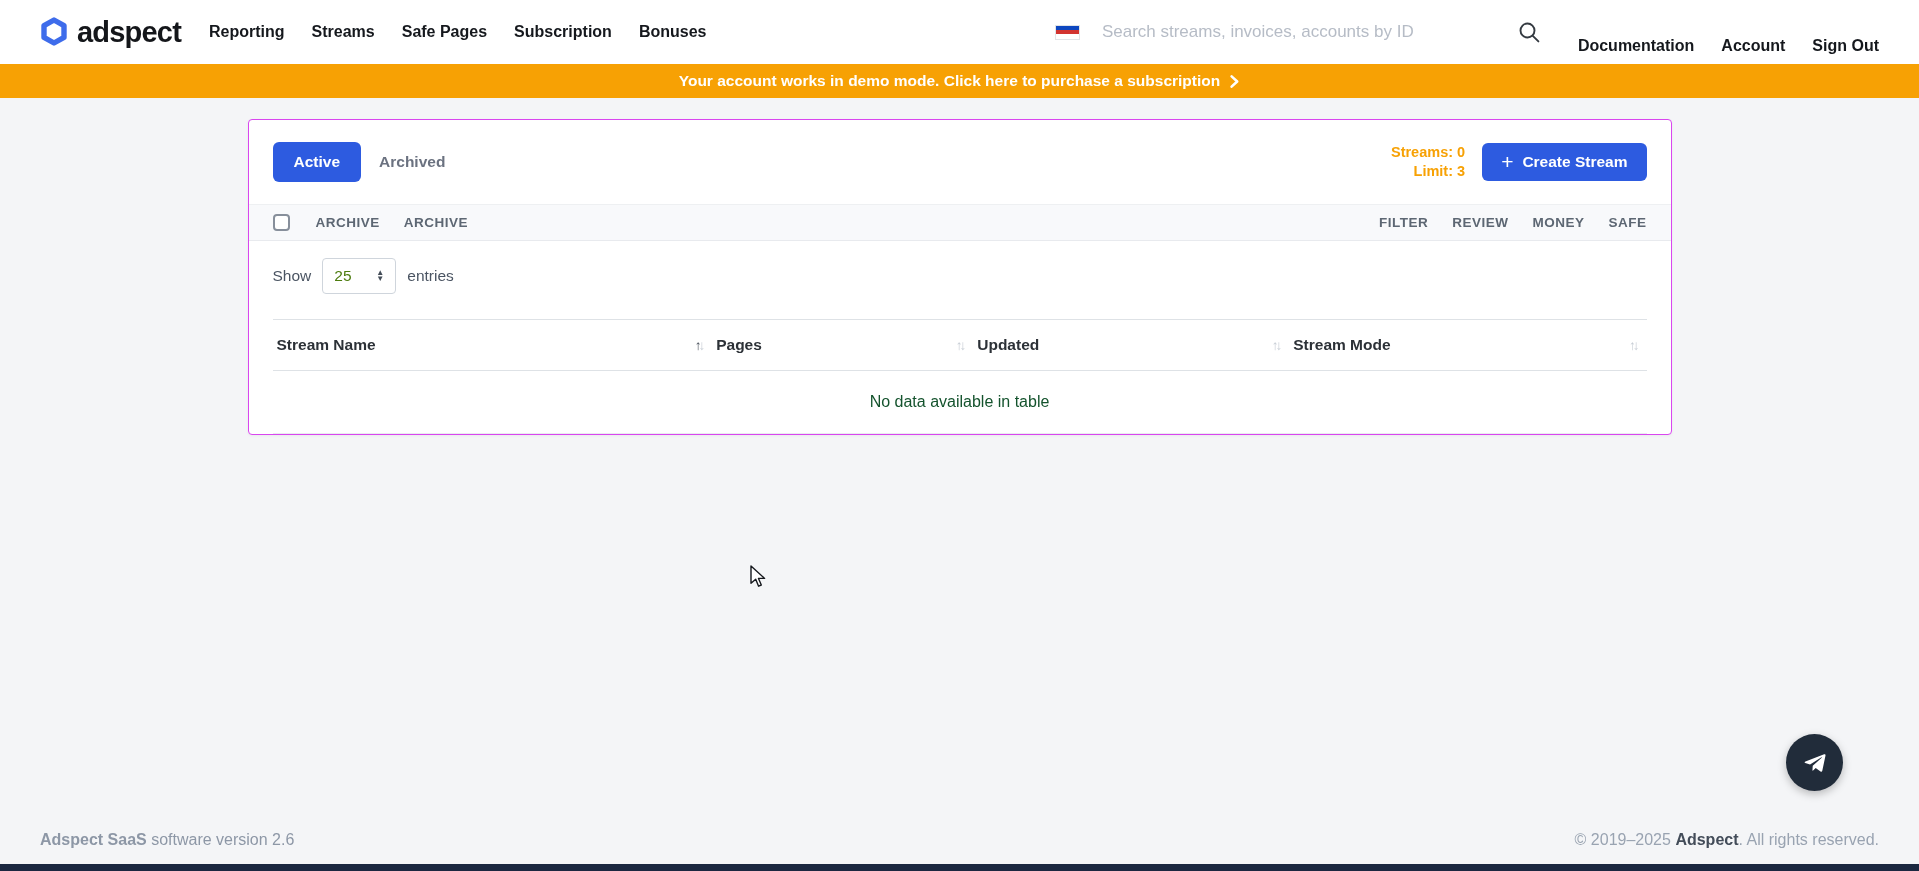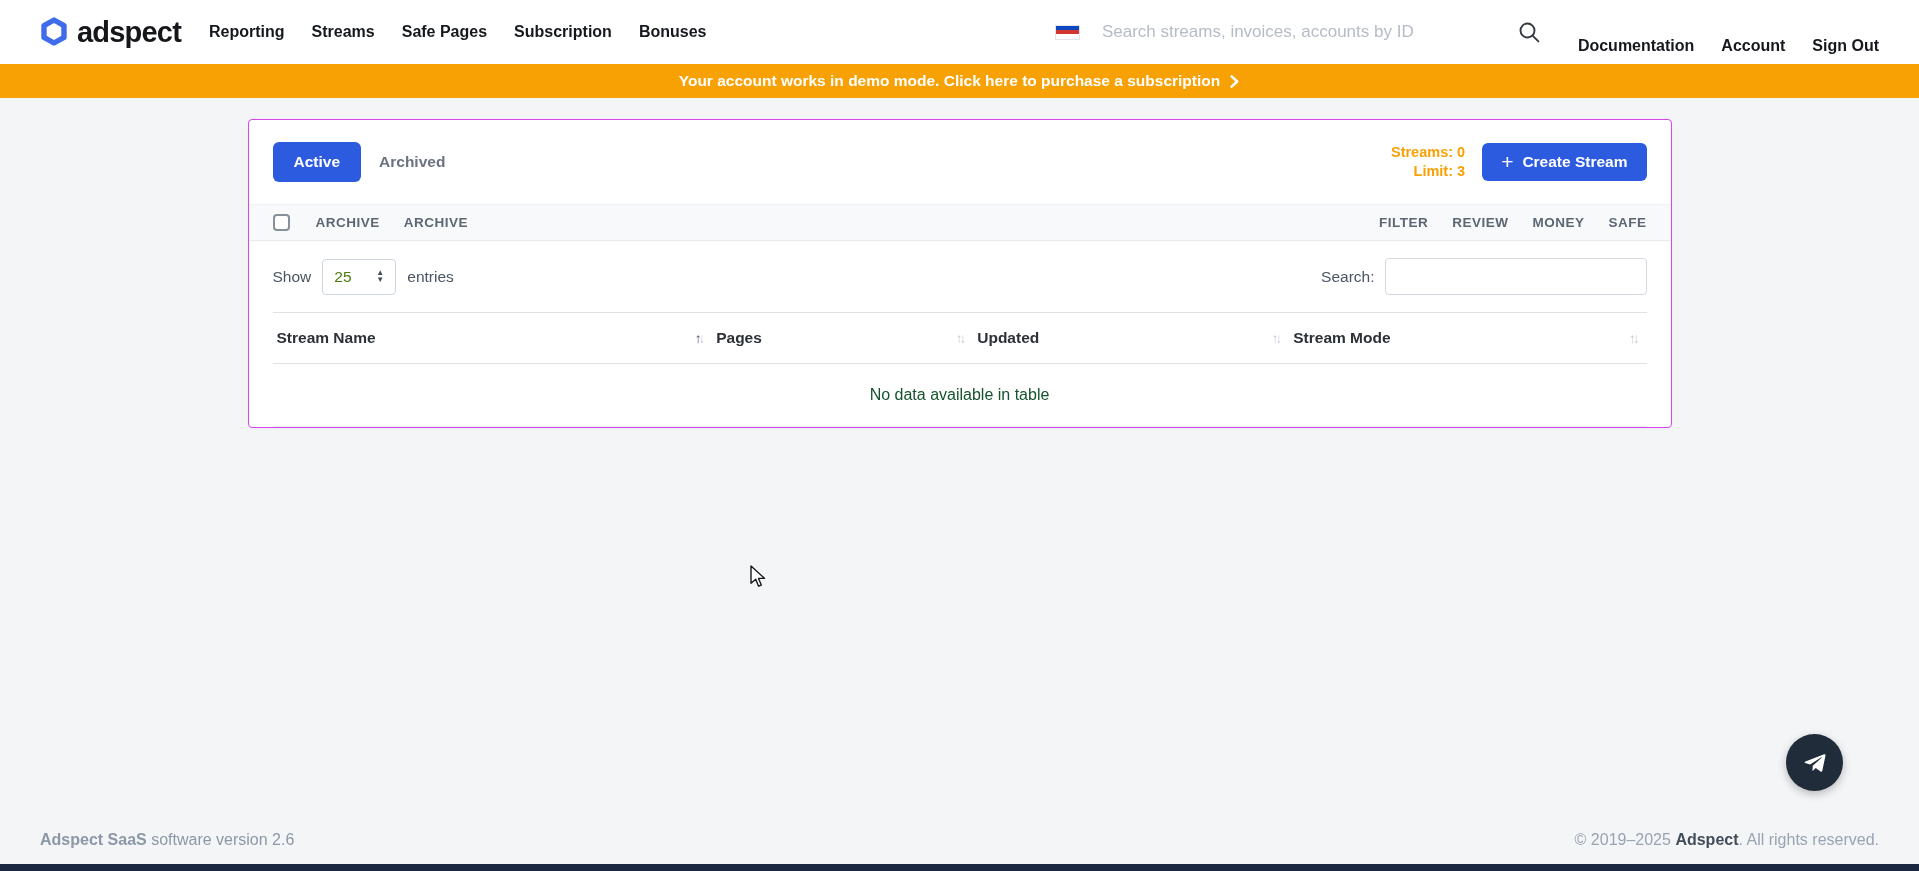--- a/index.html
+++ b/index.html
@@ -103,21 +103,21 @@
   }
   .entries-select .val{font-size:15.5px;color:#4d7c0f;}
   .stepper{display:flex;flex-direction:column;line-height:6.5px;font-size:8px;color:#434c57;}
   .search-wrap{display:flex;align-items:center;gap:10px;}
   .table-search{
     width:262px;height:37px;border:1px solid #d4d9df;border-radius:4px;
     font-size:15px;padding:0 10px;outline:none;font-family:inherit;color:#2c3137;background:#fff;
   }
   
   .table-wrap{padding:0 24px;}
-  table{width:100%;border-collapse:collapse;}
+  table{width:100%;border-collapse:collapse;margin-top:8px;}
   th{
     text-align:left;font-size:15.5px;font-weight:700;color:#2c3137;
     padding:16px 6px 16px 4px;border-top:1px solid #dee2e6;border-bottom:1px solid #dee2e6;
     cursor:pointer;
   }
   .th-inner{display:flex;align-items:center;justify-content:space-between;}
   .sort{font-size:13.5px;letter-spacing:-3px;margin-right:4px;}
   .sort .up{color:#c7cdd5;}
   .sort .down{color:#c7cdd5;}
   .sort.asc .up{color:#4a525c;}
@@ -233,24 +233,20 @@
     <span class="lbl">Show</span>
     <div class="entries-select">
       <span class="val">25</span>
       <span class="stepper">
         <span>▲</span>
           <span>▼</span>
       </span>
     </div>
     <span class="lbl">entries</span>
     <div class="spacer"></div>
-    <div class="search-wrap">
-      <span class="lbl">Search:</span>
-      <input class="table-search" style="">
-    </div>
   </div>
 
   <div class="table-wrap">
     <table>
       <colgroup>
           <col style="width:32%">
           <col style="width:19%">
           <col style="width:23%">
           <col style="width:26%">
         </colgroup>

